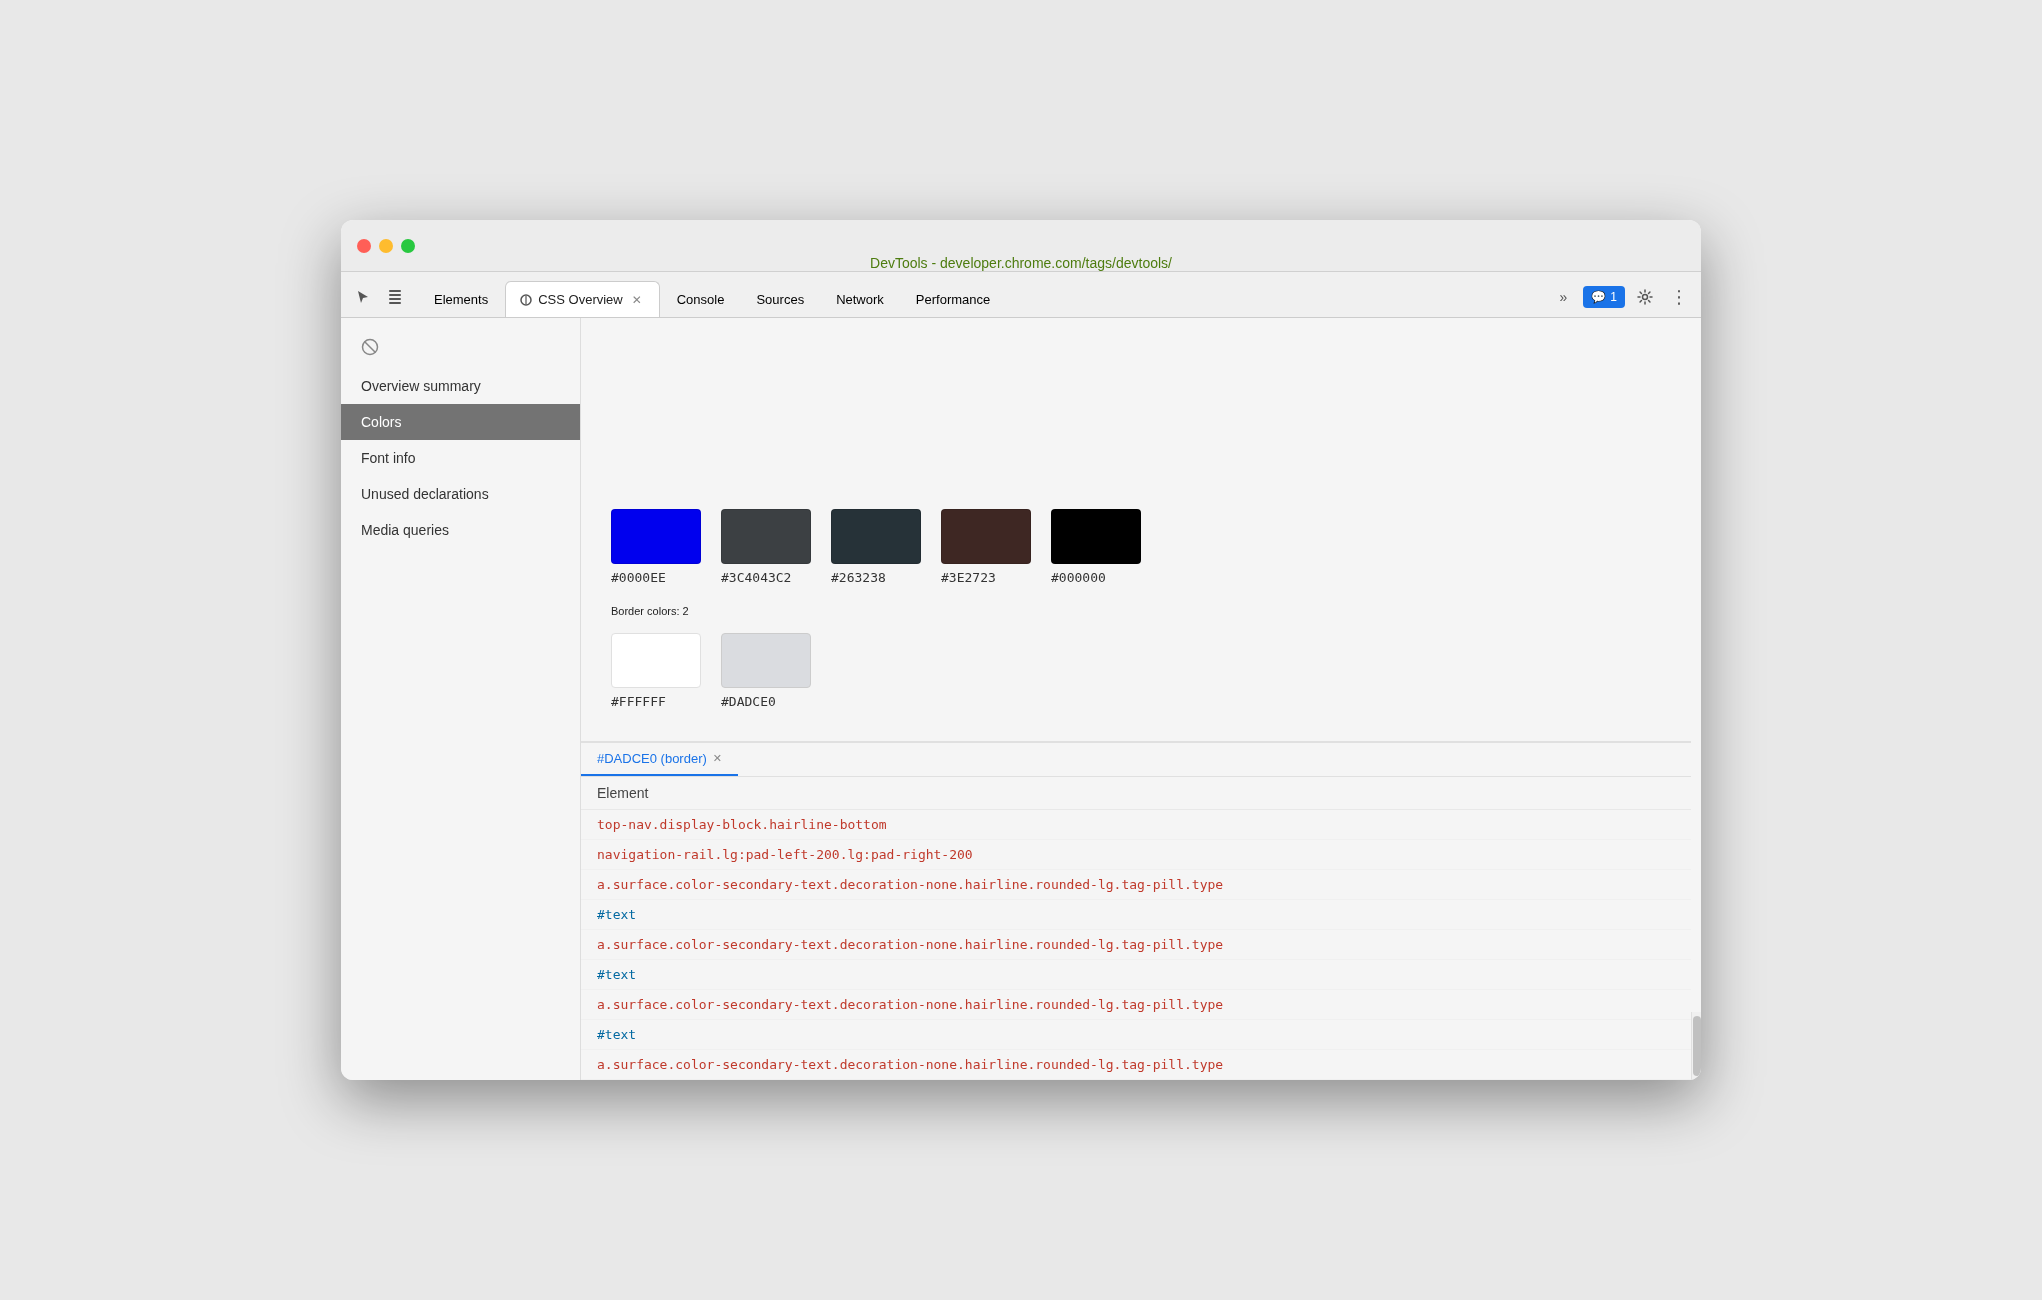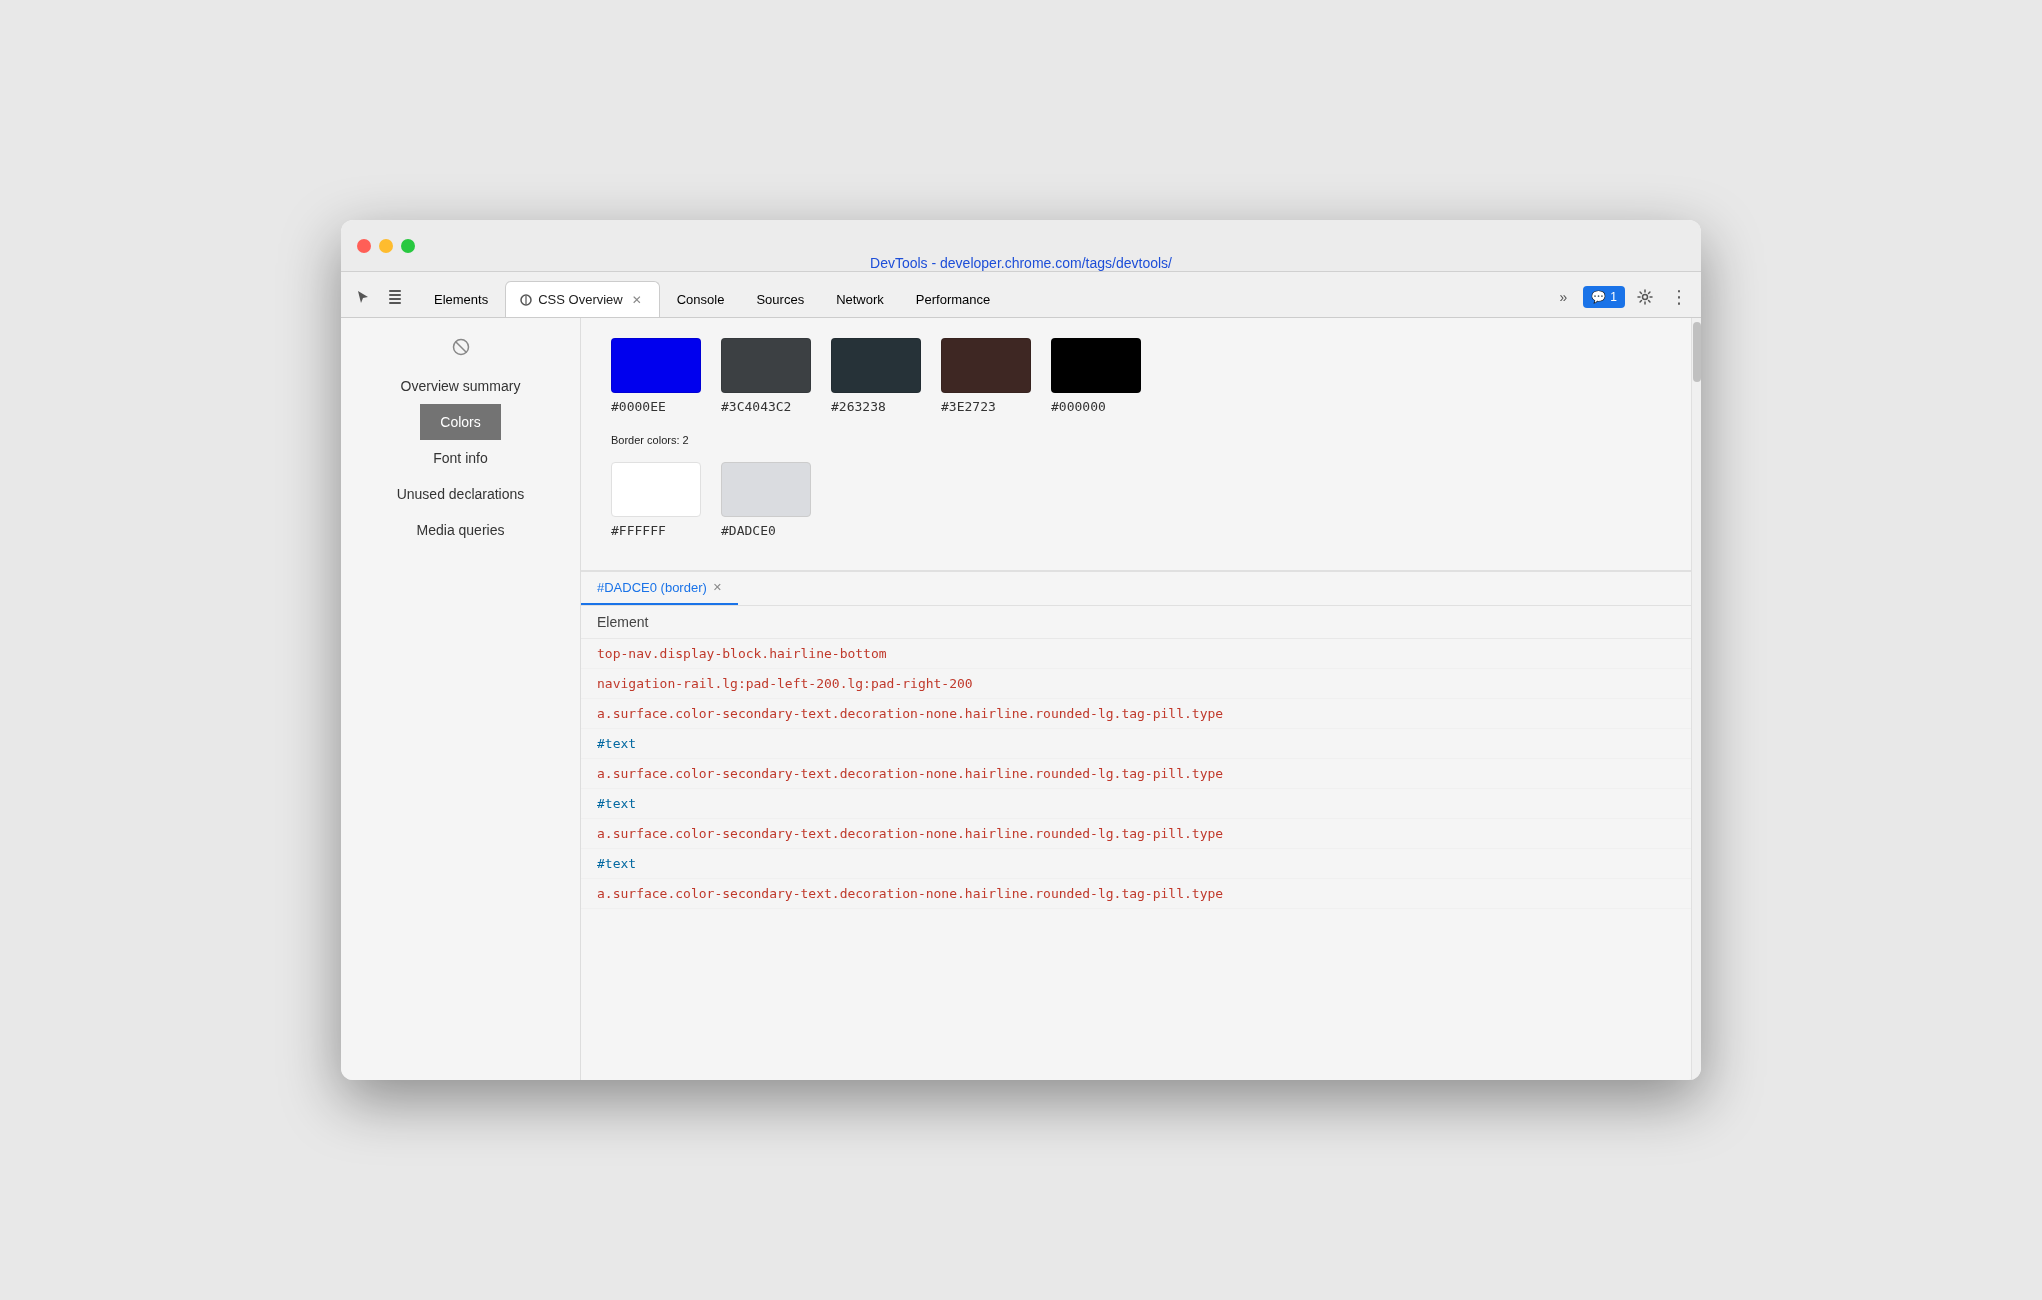--- a/index.html
+++ b/index.html
@@ -50,21 +50,21 @@
 
     .control-close { background: #ff5f57; }
     .control-min { background: #febc2e; }
     .control-max { background: #28c840; }
 
     .title-text {
       position: absolute;
       left: 50%;
       transform: translateX(-50%);
       font-size: 14px;
-      color: #1d4ed8;
+      color: #4d7c0f;
       font-weight: 500;
       margin-top: 34px;
     }
 
     
     .tab-bar {
       background: #f0f0f0;
       height: 46px;
       display: flex;
       align-items: flex-end;
@@ -160,21 +160,20 @@
 
     
     .sidebar {
       width: 240px;
       background: #f5f5f5;
       border-right: 1px solid #ddd;
       padding: 8px 0;
       display: flex;
       flex-direction: column;
       overflow-y: auto;
-      align-items: center;
     }
 
     .sidebar-item {
       padding: 10px 20px;
       font-size: 14px;
       color: #333;
       cursor: pointer;
       border-radius: 0;
     }
 
@@ -315,20 +314,21 @@
       background: #c0c0c0;
       border-radius: 4px;
       margin: 4px auto;
     }
 
     
     .content-with-scroll {
       display: flex;
       flex: 1;
       overflow: hidden;
+      align-items: flex-end;
     }
 
     .scroll-area {
       flex: 1;
       overflow: hidden;
       display: flex;
       flex-direction: column;
     }
   </style>
 </head>

